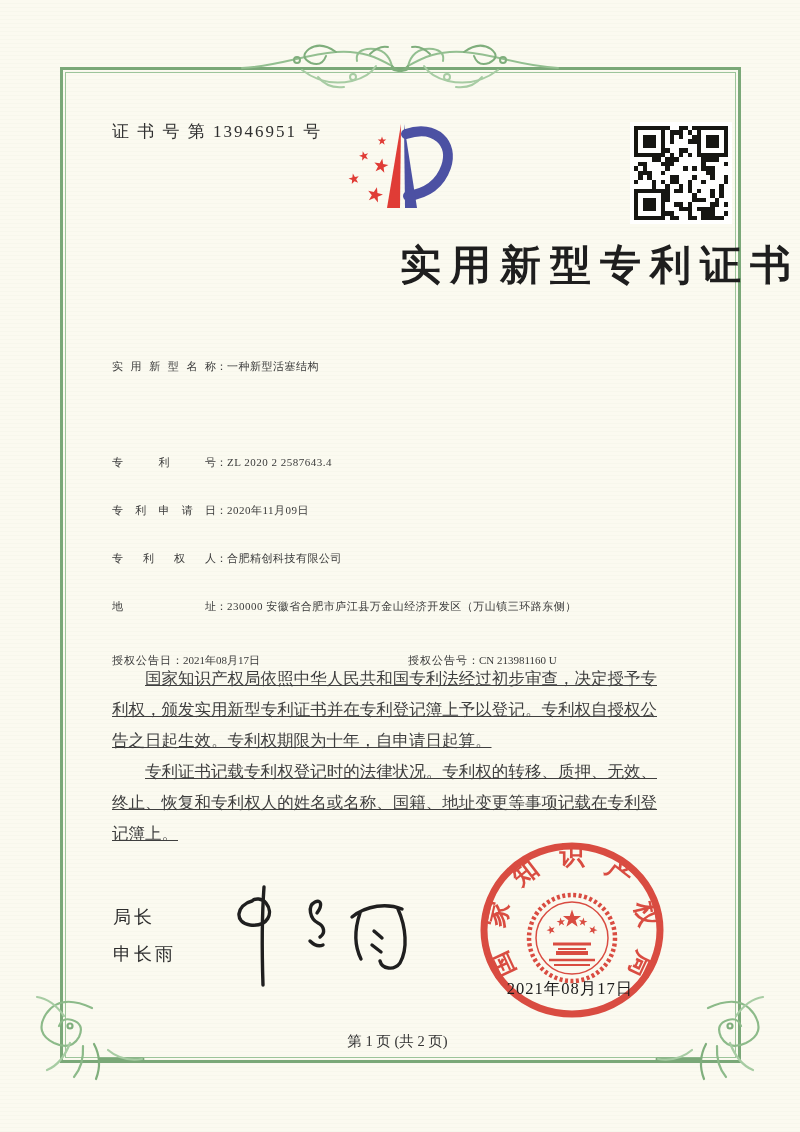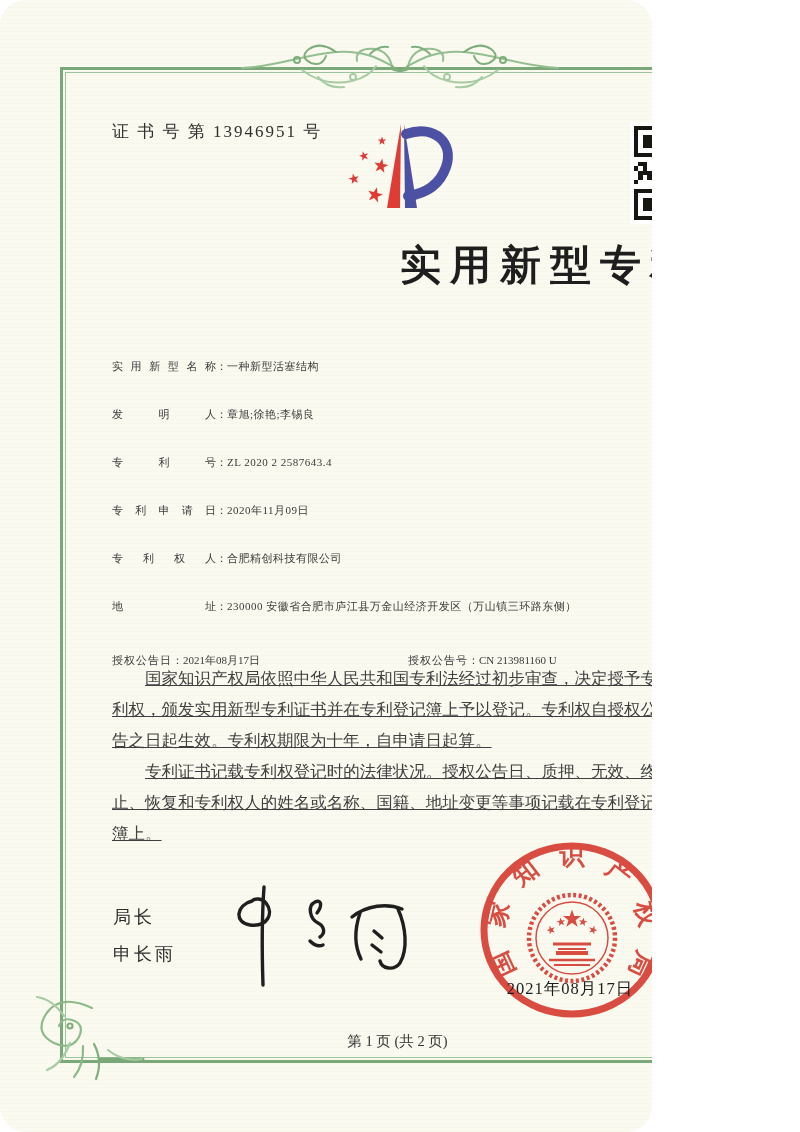--- a/index.html
+++ b/index.html
@@ -1,18 +1,18 @@
 <!DOCTYPE html>
 <html><head>
 <meta charset="utf-8">
 <style>
   html,body{margin:0;padding:0;}
   body{font-family:"Liberation Serif","DejaVu Serif",serif;}
-  .page{position:relative;width:652px;height:1132px;background:#fbfaf0;overflow:hidden;
-        background-image:repeating-linear-gradient(0deg,rgba(120,150,110,0.03) 0 1px,transparent 1px 4px);border-radius:26px;}
+  .page{position:relative;width:800px;height:1132px;background:#fbfaf0;overflow:hidden;
+        background-image:repeating-linear-gradient(0deg,rgba(120,150,110,0.03) 0 1px,transparent 1px 4px);}
   
   .frame{position:absolute;left:60px;top:67px;width:675px;height:990px;border:3px solid #7aa878;}
   .frame-inner{position:absolute;left:2px;top:2px;right:2px;bottom:2px;border:1px solid #9cc49a;}
   
   .orn{position:absolute;pointer-events:none;}
   .orn-top{left:240px;top:35px;}
   .orn-bl{left:30px;top:986px;}
   .orn-br{left:655px;top:986px;transform:scaleX(-1);}
   
   .cert-no{position:absolute;left:112px;top:120px;font-size:17px;color:#2f2f2f;letter-spacing:2px;}
@@ -550,23 +550,20 @@
         <div class="f"></div>
         <div></div>
       </div>
   </div>
 
   <div class="title">实用新型专利证书</div>
 
   <div class="field f1">
     <span class="lbl">实用新型名称</span><span class="colon">：</span><span class="val">一种新型活塞结构</span>
   </div>
-  <div class="field f2">
-    <span class="lbl">发明人</span><span class="colon">：</span><span class="val">章旭;徐艳;李锡良</span>
-  </div>
   <div class="field f3">
     <span class="lbl">专利号</span><span class="colon">：</span><span class="val">ZL 2020 2 2587643.4</span>
   </div>
   <div class="field f4">
     <span class="lbl">专利申请日</span><span class="colon">：</span><span class="val">2020年11月09日</span>
   </div>
   <div class="field f5">
     <span class="lbl">专利权人</span><span class="colon">：</span><span class="val">合肥精创科技有限公司</span>
   </div>
   <div class="field f6">
@@ -576,21 +573,21 @@
     <span>
       <span class="lbl2">授权公告日</span><span>：</span><span>2021年08月17日</span>
     </span>
     <span class="pair2">
       <span class="lbl2">授权公告号</span><span>：</span><span>CN 213981160 U</span>
     </span>
   </div>
 
   <div class="body-text">
     <p>国家知识产权局依照中华人民共和国专利法经过初步审查，决定授予专利权，颁发实用新型专利证书并在专利登记簿上予以登记。专利权自授权公告之日起生效。专利权期限为十年，自申请日起算。</p>
-    <p>专利证书记载专利权登记时的法律状况。授权公告日、质押、无效、终止、恢复和专利权人的姓名或名称、国籍、地址变更等事项记载在专利登记簿上。</p>
+    <p>专利证书记载专利权登记时的法律状况。专利权的转移、质押、无效、终止、恢复和专利权人的姓名或名称、国籍、地址变更等事项记载在专利登记簿上。</p>
   </div>
 
   <div class="signer-title">局长</div>
   <div class="signer-name">申长雨</div>
   <svg class="signature" width="210" height="118" viewBox="0 0 210 118">
     <g fill="none" stroke="#1f1f1f" stroke-width="3.4" stroke-linecap="round" stroke-linejoin="round">
       <path d="M42,12 C40,40 40,80 41,110"></path>
       <path d="M30,26 C14,30 12,48 28,50 C46,52 52,38 44,28 C40,23 33,23 30,26"></path>
       <path d="M95,38 C101,30 99,24 93,27 C85,31 88,44 96,48 C102,51 104,58 98,62"></path>
       <path d="M88,66 C92,70 96,72 101,70"></path>

